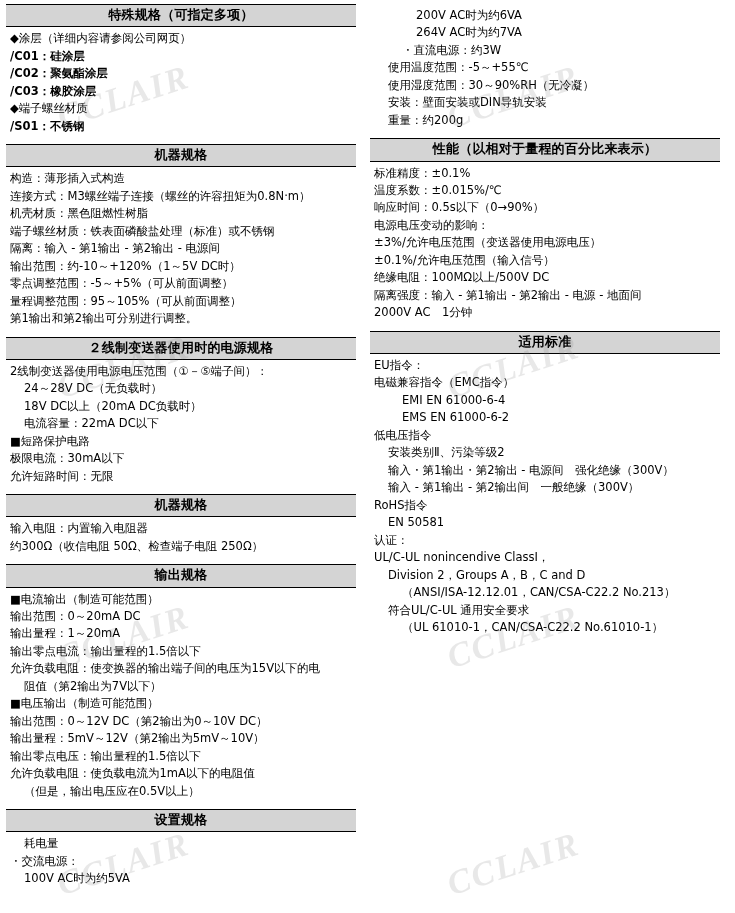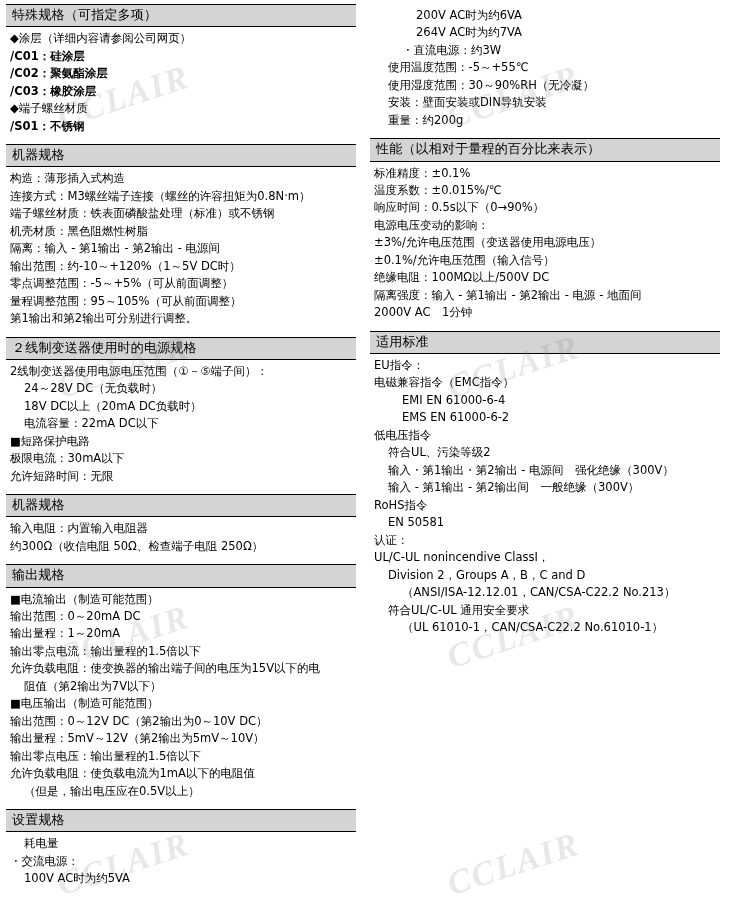--- a/index.html
+++ b/index.html
@@ -32,25 +32,26 @@
     width: 350px;
     flex: 0 0 350px;
   }
   .section {
     margin-bottom: 9px;
   }
   .sec-head {
     background: #d4d4d4;
     border-top: 1px solid #000;
     border-bottom: 1px solid #000;
-    font-weight: normal;
+    font-weight: bold;
     font-size: 13px;
     padding: 2px 6px 3px 6px;
     line-height: 1.25;
     letter-spacing: 0.2px;
+    text-align: center;
   }
   .sec-body {
     padding: 3px 2px 0 4px;
     line-height: 1.52;
   }
   .line {
     white-space: pre-wrap;
   }
   .ind1 { padding-left: 14px; }
   .ind2 { padding-left: 28px; }
@@ -103,22 +104,22 @@
             <div class="line bold">/C03：橡胶涂层</div>
             <div class="line">◆端子螺丝材质</div>
             <div class="line bold">/S01：不锈钢</div>
           </div>
         </div>
         <div class="section">
           <div class="sec-head">机器规格</div>
           <div class="sec-body">
             <div class="line">构造：薄形插入式构造</div>
             <div class="line">连接方式：M3螺丝端子连接（螺丝的许容扭矩为0.8N·m）</div>
+            <div class="line">机壳材质：黑色阻燃性树脂</div>
             <div class="line">端子螺丝材质：铁表面磷酸盐处理（标准）或不锈钢</div>
-            <div class="line">机壳材质：黑色阻燃性树脂</div>
             <div class="line">隔离：输入 - 第1输出 - 第2输出 - 电源间</div>
             <div class="line">输出范围：约-10～+120%（1～5V DC时）</div>
             <div class="line">零点调整范围：-5～+5%（可从前面调整）</div>
             <div class="line">量程调整范围：95～105%（可从前面调整）</div>
             <div class="line">第1输出和第2输出可分别进行调整。</div>
           </div>
         </div>
         <div class="section">
           <div class="sec-head">２线制变送器使用时的电源规格</div>
           <div class="sec-body">
@@ -191,21 +192,21 @@
           </div>
         </div>
         <div class="section">
           <div class="sec-head">适用标准</div>
           <div class="sec-body">
             <div class="line">EU指令：</div>
             <div class="line">电磁兼容指令（EMC指令）</div>
             <div class="line ind2">EMI EN 61000-6-4</div>
             <div class="line ind2">EMS EN 61000-6-2</div>
             <div class="line">低电压指令</div>
-            <div class="line ind1">符合UL、污染等级2</div>
+            <div class="line ind1">安装类别Ⅱ、污染等级2</div>
             <div class="line ind1">输入・第1输出・第2输出 - 电源间　强化绝缘（300V）</div>
             <div class="line ind1">输入 - 第1输出 - 第2输出间　一般绝缘（300V）</div>
             <div class="line">RoHS指令</div>
             <div class="line ind1">EN 50581</div>
             <div class="line">认证：</div>
             <div class="line">UL/C-UL nonincendive ClassⅠ，</div>
             <div class="line ind1">Division 2，Groups A，B，C and D</div>
             <div class="line ind2">（ANSI/ISA-12.12.01，CAN/CSA-C22.2 No.213）</div>
             <div class="line ind1">符合UL/C-UL 通用安全要求</div>
             <div class="line ind2">（UL 61010-1，CAN/CSA-C22.2 No.61010-1）</div>

